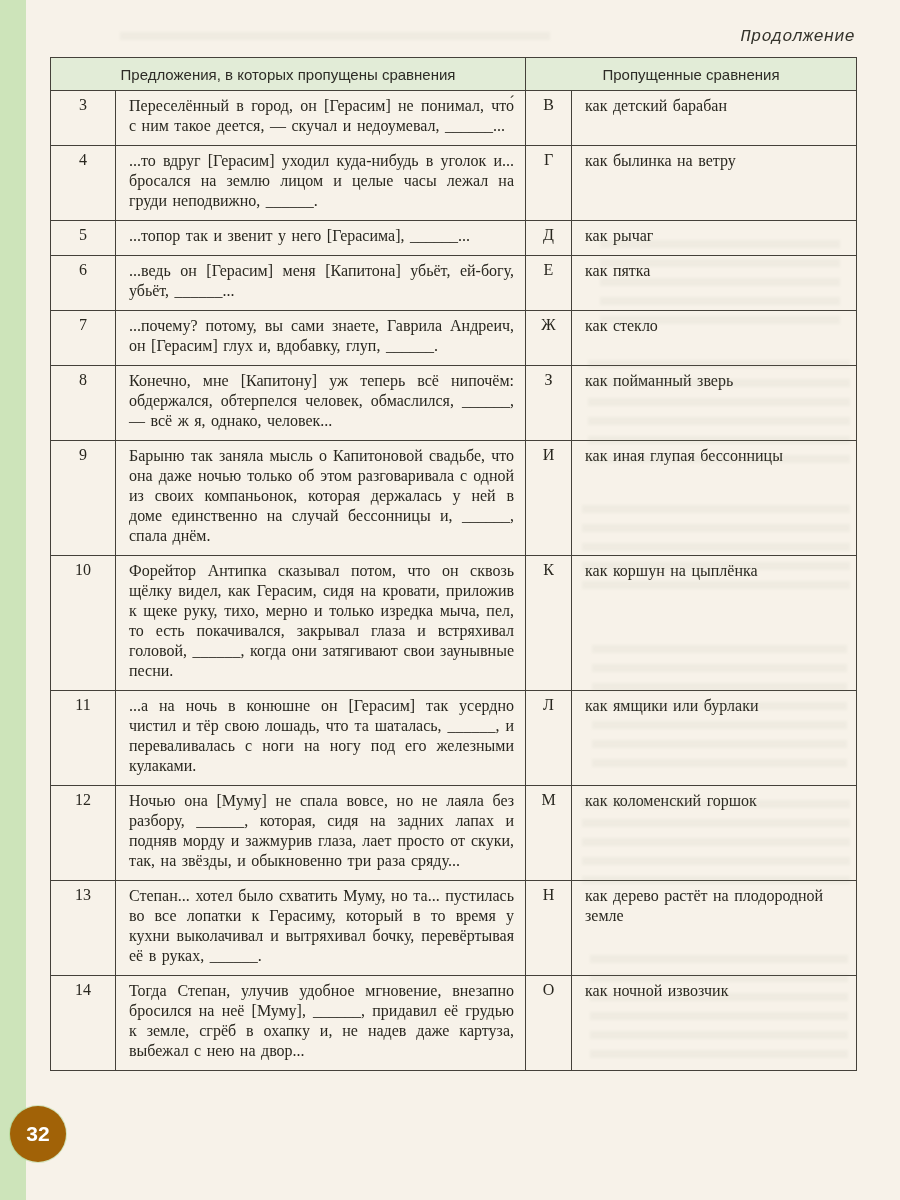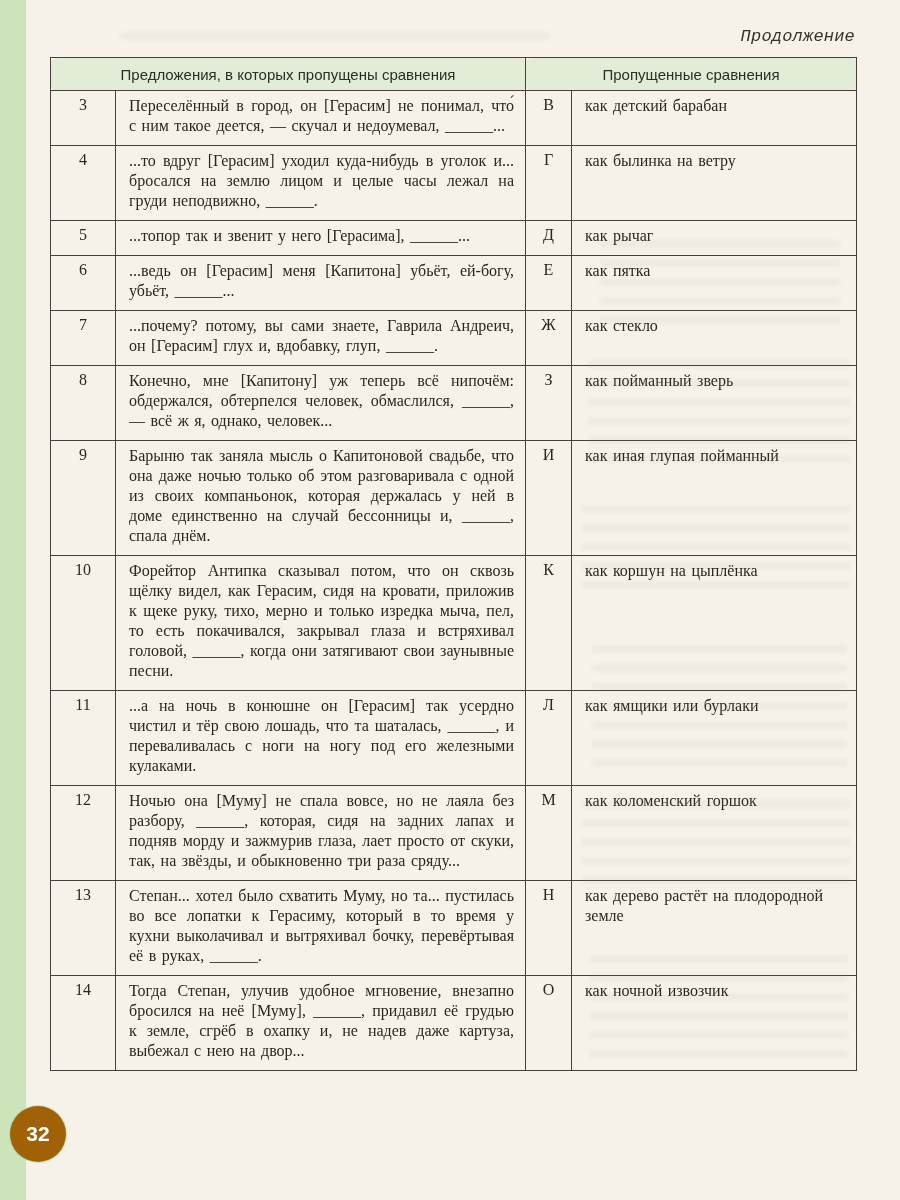--- a/index.html
+++ b/index.html
@@ -28,21 +28,21 @@
     background:transparent;
   }
   table.cmp th, table.cmp td{
     border:1.5px solid #45413a;
     vertical-align:top;
   }
   table.cmp thead th{
     background:#e2ecd7;
     font-family:"Liberation Sans", sans-serif;
     font-weight:normal;font-size:15px;color:#2d2c26;
-    padding:8px 4px 7px;text-align:center;border-radius:6px;
+    padding:8px 4px 7px;text-align:center;
   }
   td.num{
     text-align:center;font-size:16px;padding-top:5px;
   }
   td.sent{
     font-size:16px;line-height:20px;
     padding:5px 11px 9px 13px;
     text-align:justify;text-align-last:left;
     word-spacing:1.5px;
   }
@@ -126,21 +126,21 @@
     <tr>
       <td class="num">8</td>
       <td class="sent">Конечно, мне [Капитону] уж теперь всё нипочём: обдержался, обтерпелся человек, обмаслился, ______, — всё ж я, однако, человек...</td>
       <td class="letter">З</td>
       <td class="comp">как пойманный зверь</td>
     </tr>
     <tr>
       <td class="num">9</td>
       <td class="sent">Барыню так заняла мысль о Капитоновой свадьбе, что она даже ночью только об этом разговаривала с одной из своих компаньонок, которая держалась у ней в доме единственно на случай бессонницы и, ______, спала днём.</td>
       <td class="letter">И</td>
-      <td class="comp">как иная глупая пойманный</td>
+      <td class="comp">как иная глупая бессонницы</td>
     </tr>
     <tr>
       <td class="num">10</td>
       <td class="sent">Форейтор Антипка сказывал потом, что он сквозь щёлку видел, как Герасим, сидя на кровати, приложив к щеке руку, тихо, мерно и только изредка мыча, пел, то есть покачивался, закрывал глаза и встряхивал головой, ______, когда они затягивают свои заунывные песни.</td>
       <td class="letter">К</td>
       <td class="comp">как коршун на цыплёнка</td>
     </tr>
     <tr>
       <td class="num">11</td>
       <td class="sent">...а на ночь в конюшне он [Герасим] так усердно чистил и тёр свою лошадь, что та шаталась, ______, и переваливалась с ноги на ногу под его железными кулаками.</td>

